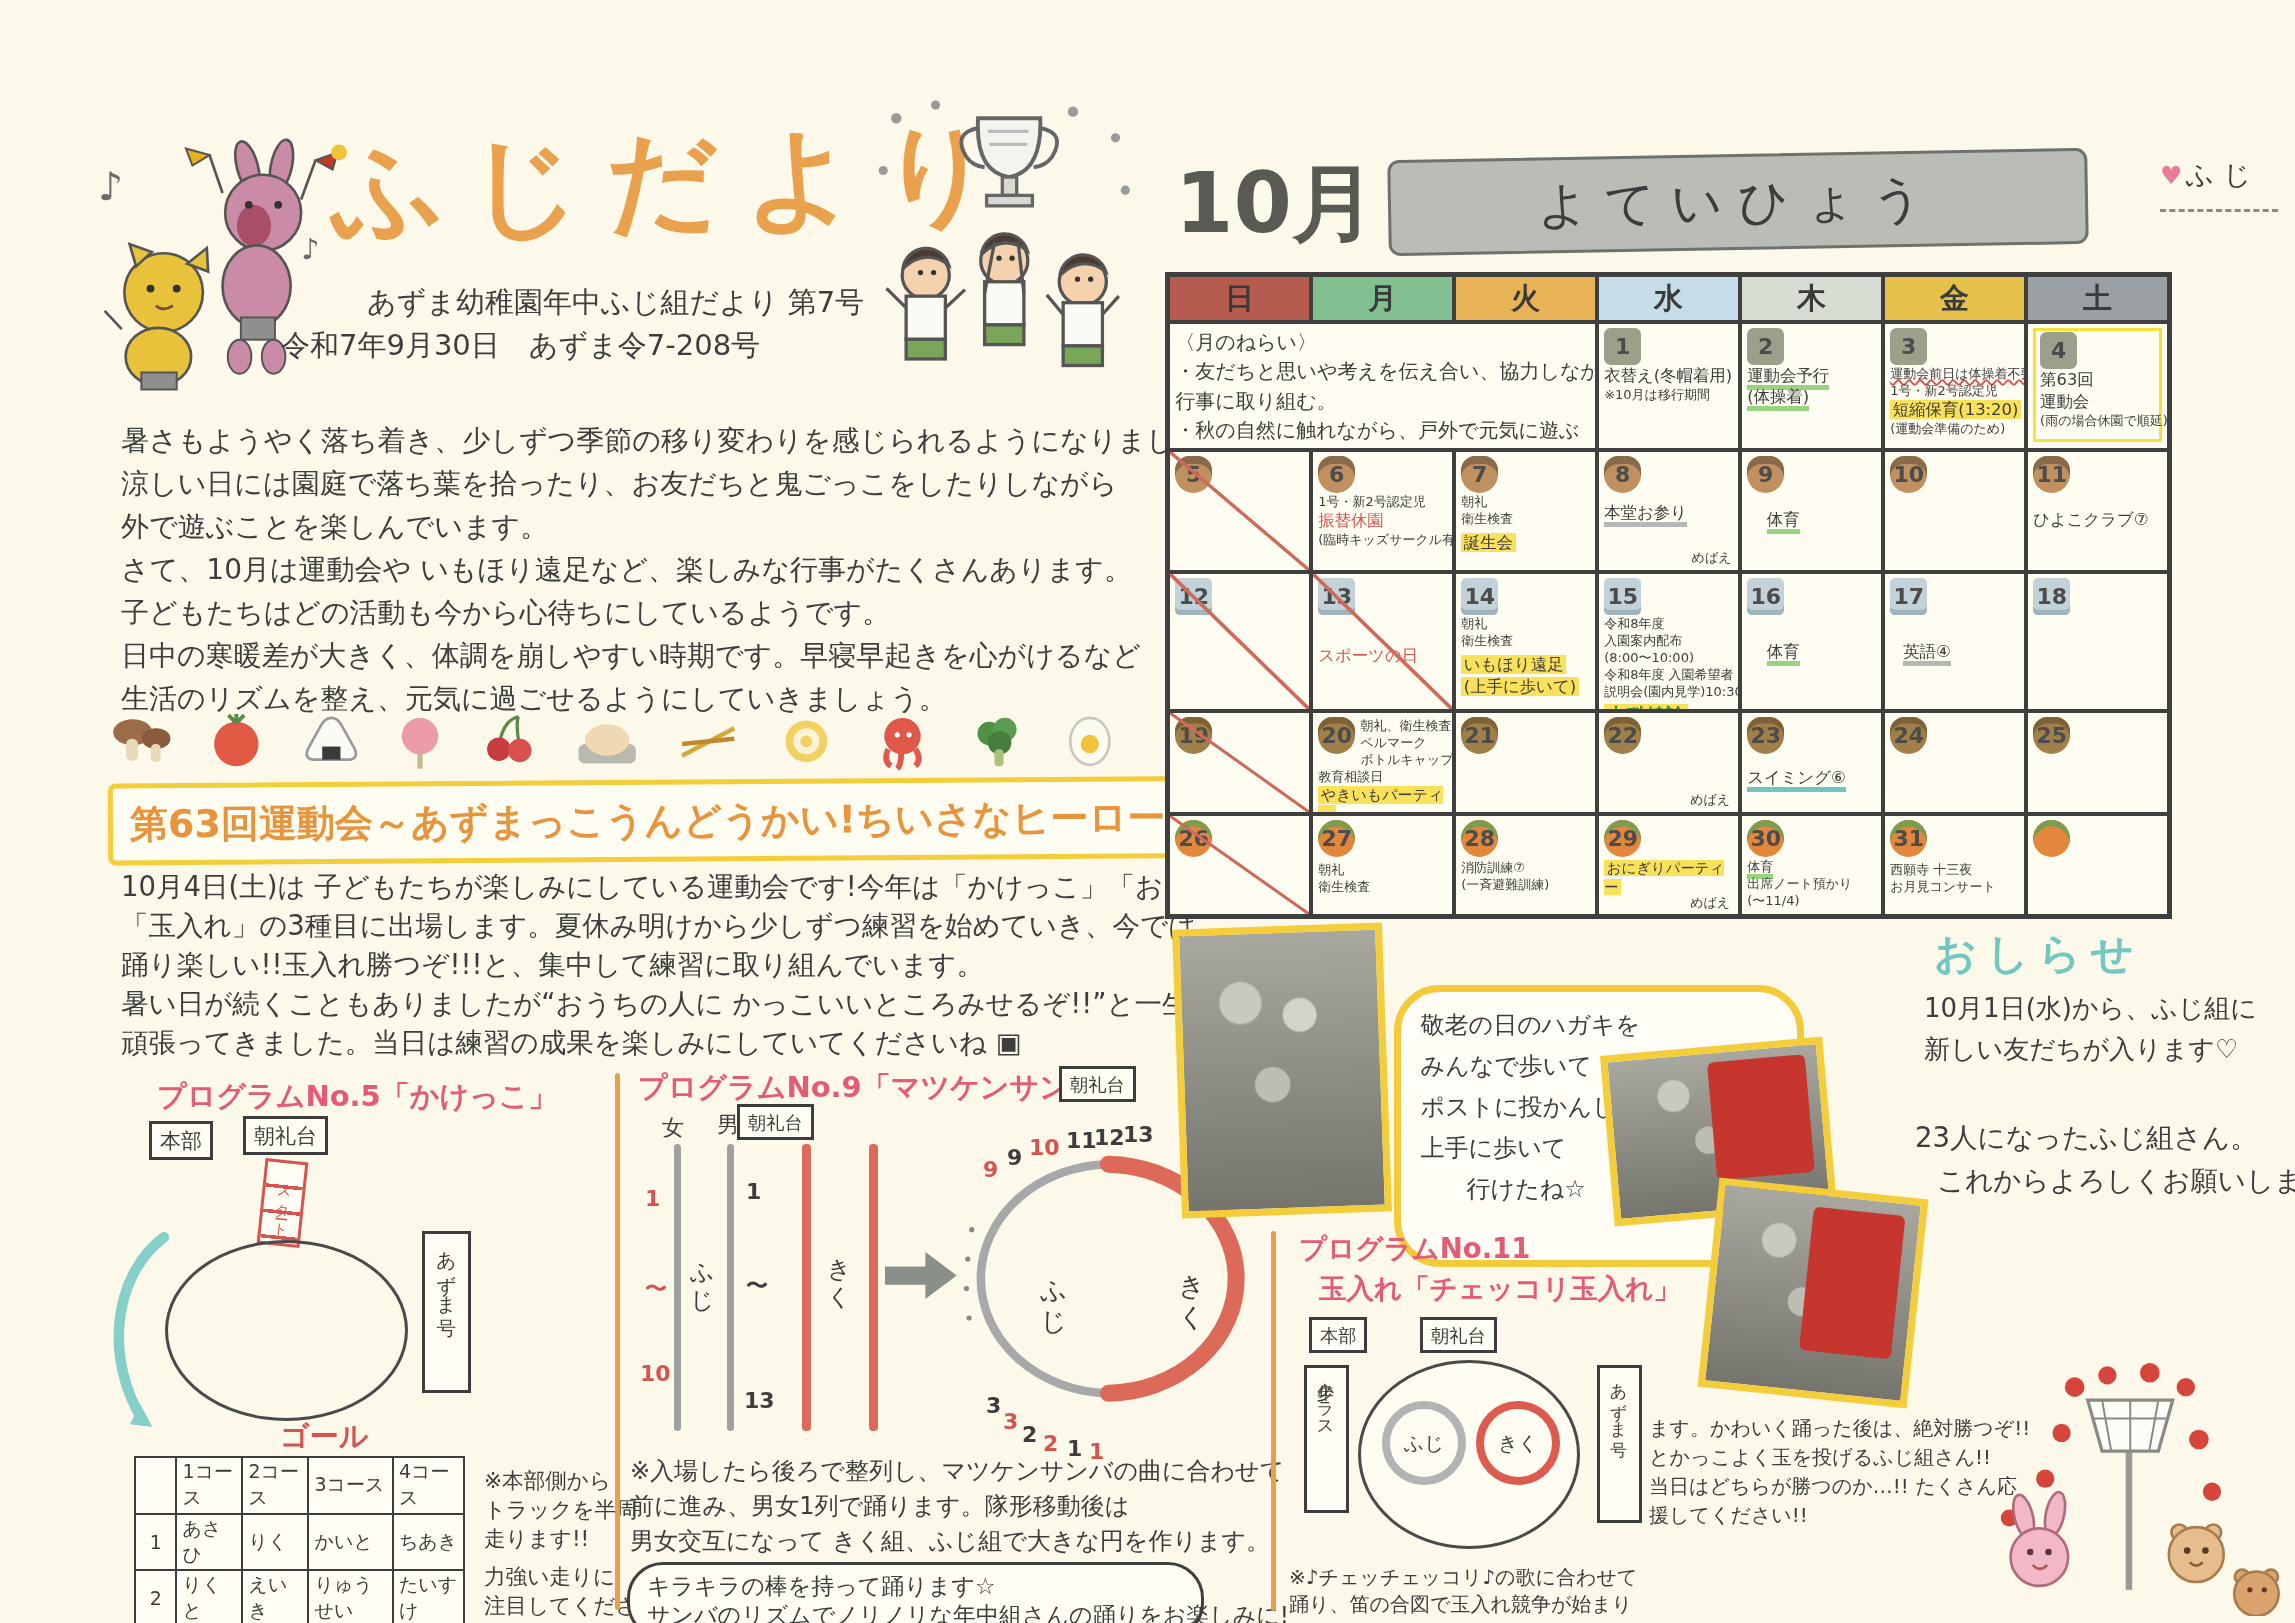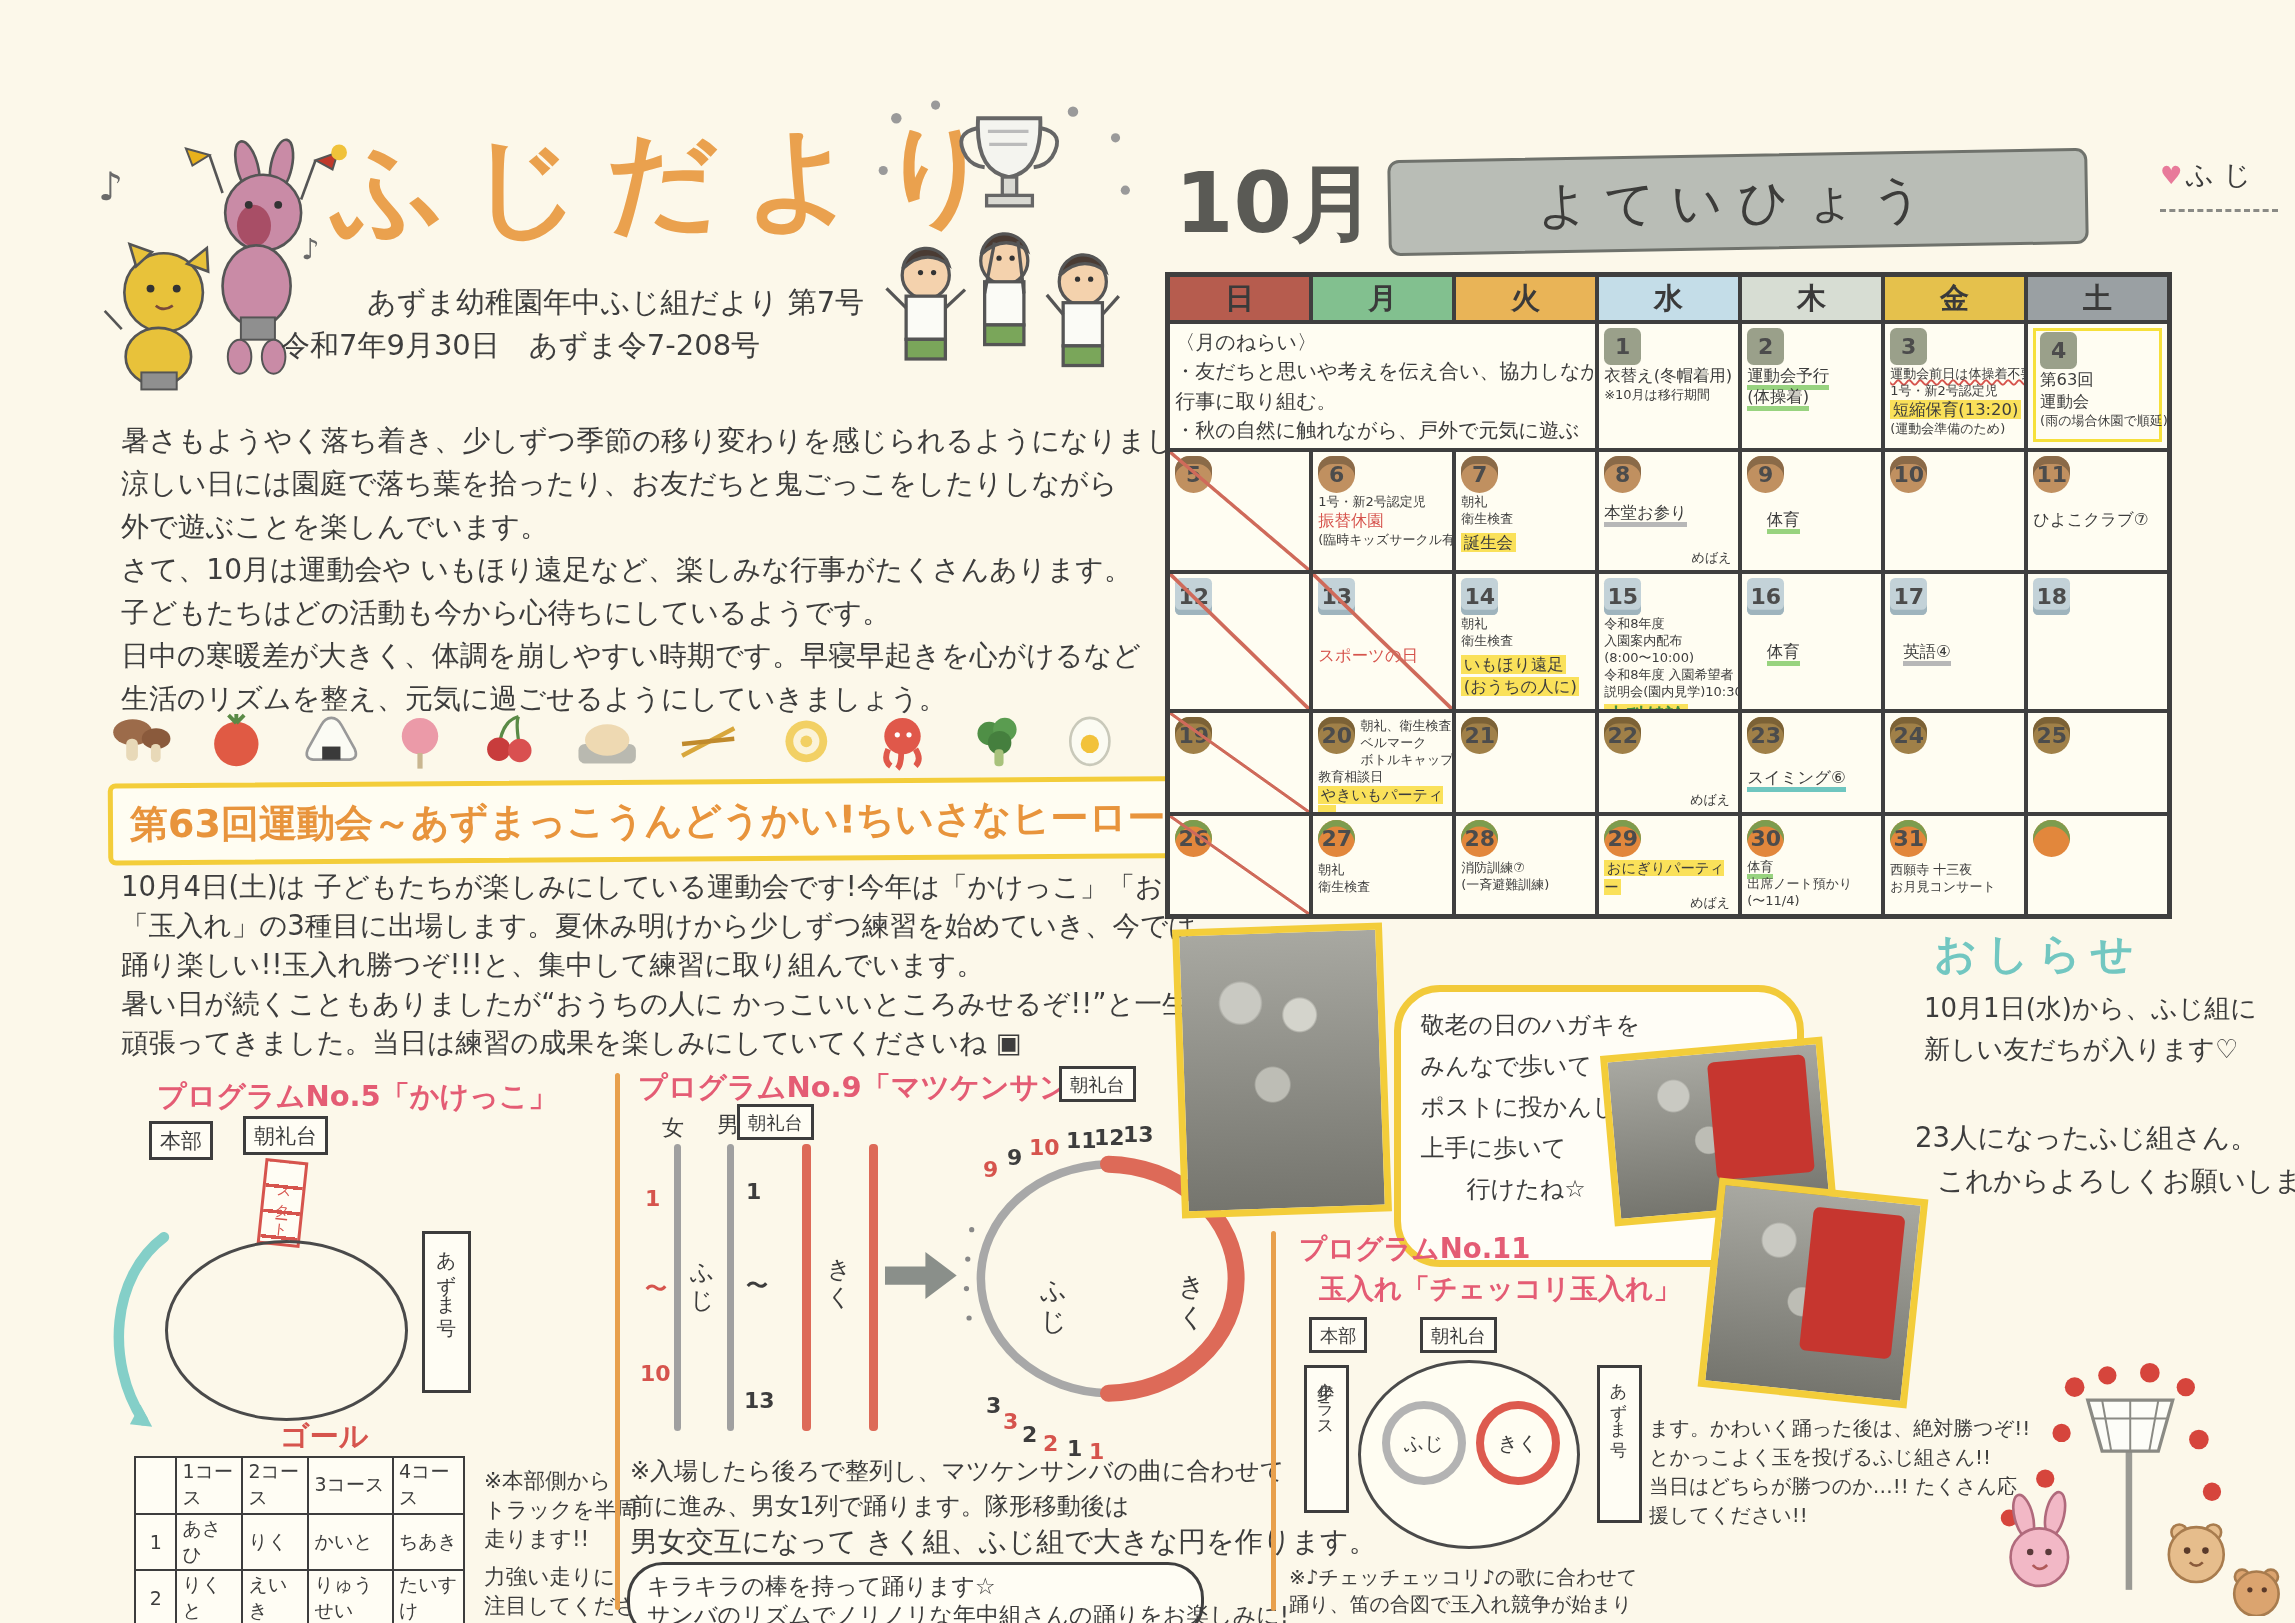--- a/index.html
+++ b/index.html
@@ -333,21 +333,21 @@
   <div class="abs numtag" style="left:1022px;top:1422px">2</div>
   <div class="abs red numtag" style="left:1043px;top:1431px">2</div>
   <div class="abs numtag" style="left:1067px;top:1436px">1</div>
   <div class="abs red numtag" style="left:1089px;top:1439px">1</div>
   <div class="abs vtext" style="left:1037px;top:1263px;font-size:26px">ふじ</div>
   <div class="abs vtext" style="left:1175px;top:1257px;font-size:26px">きく</div>
 
   <div class="abs" style="left:630px;top:1454px">
     <div class="nw" style="font-size:24px;line-height:35px">※入場したら後ろで整列し、マツケンサンバの曲に合わせて</div>
     <div class="nw" style="font-size:24px;line-height:35px">前に進み、男女1列で踊ります。隊形移動後は</div>
-    <div class="nw" style="font-size:28px;line-height:35px">男女交互になって きく組、ふじ組で大きな円を作ります。</div>
+    <div class="nw" style="font-size:24px;line-height:35px">男女交互になって きく組、ふじ組で大きな円を作ります。</div>
   </div>
   <div class="abs cloud" style="left:627px;top:1562px;width:537px">
     <div class="bubble-ln nw">キラキラの棒を持って踊ります☆</div>
     <div class="bubble-ln nw">サンバのリズムでノリノリな年中組さんの踊りをお楽しみに!</div>
   </div>
 
   <div class="abs cal-month nw" style="left:1175px;top:147px">10月</div>
   <div class="abs ribbon" style="left:1388px;top:154px;width:694px;height:90px">
     <span>よていひょう</span>
   </div>
@@ -435,21 +435,21 @@
     </div>
     <div class="cc diag">
       <span class="dn i-carton">13</span>
       <div class="ev red" style="margin-top:30px">スポーツの日</div>
     </div>
     <div class="cc">
       <span class="dn i-carton">14</span>
       <div class="ev-s">朝礼</div>
       <div class="ev-s">衛生検査</div>
       <div class="ev" style="margin-top:5.2px"><span class="hl">いもほり遠足</span></div>
-      <div class="ev"><span class="hl">(おうちの人に)</span></div>
+      <div class="ev"><span class="hl">(上手に歩いて)</span></div>
     </div>
     <div class="cc">
       <span class="dn i-carton">15</span>
       <div class="ev-s">令和8年度</div>
       <div class="ev-s">入園案内配布</div>
       <div class="ev-s">(8:00〜10:00)</div>
       <div class="ev-s">令和8年度 入園希望者</div>
       <div class="ev-s">説明会(園内見学)10:30〜</div>
       <div style="font-size:19.6px;margin-top:2.6px"><span class="hl grn" style="font-weight:bold">内科健診</span></div>
     </div>

